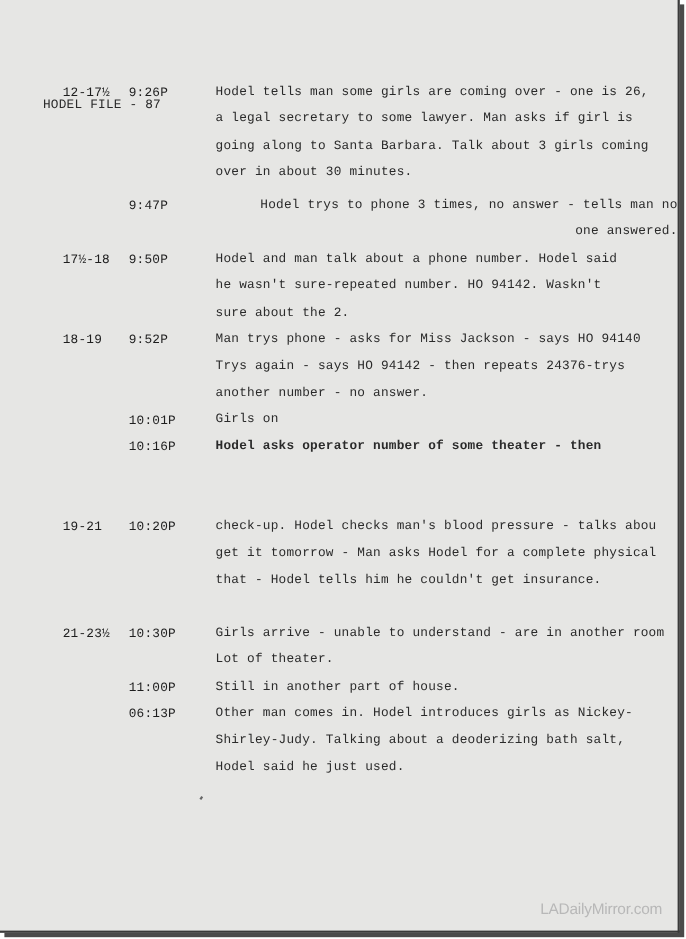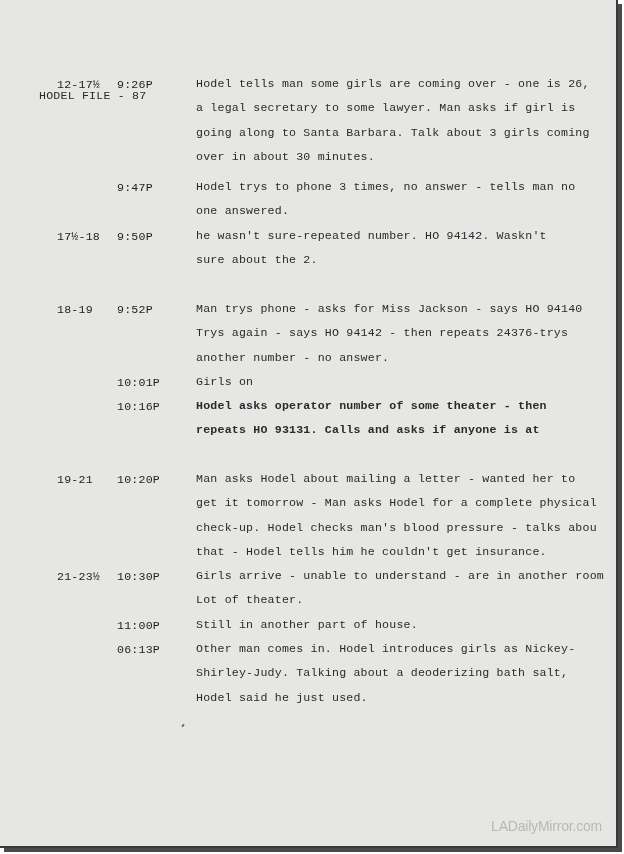--- a/index.html
+++ b/index.html
@@ -105,30 +105,31 @@
         <div class="line">Hodel tells man some girls are coming over - one is 26,</div>
         <div class="line">a legal secretary to some lawyer.  Man asks if girl is</div>
         <div class="line">going along to Santa Barbara.  Talk about 3 girls coming</div>
         <div class="line">over in about 30 minutes.</div>
       </div>
     </div>
 
     <div class="entry" style="top:181px;">
       <span class="pages"></span>
       <span class="time">9:47P</span>
-      <div class="lines" style="top:-6px;">
+      <div class="lines" style="top:-6px;text-align:right;">
         <div class="line">Hodel trys to phone 3 times, no answer - tells man no</div>
         <div class="line">one answered.</div>
       </div>
     </div>
 
     <div class="entry" style="top:230px;">
       <span class="pages">17½-18</span>
       <span class="time">9:50P</span>
       <div class="lines" style="top:-6px;">
+        <div class="line">Hodel and man talk about a phone number.  Hodel said</div>
         <div class="line">he wasn't sure-repeated number.  HO 94142.  Waskn't</div>
         <div class="line">sure about the 2.</div>
       </div>
     </div>
 
     <div class="entry" style="top:303px;">
       <span class="pages">18-19</span>
       <span class="time">9:52P</span>
       <div class="lines" style="top:-6px;">
         <div class="line">Man trys phone - asks for Miss Jackson - says HO 94140</div>
@@ -143,31 +144,29 @@
       <div class="lines" style="top:-6px;">
         <div class="line">Girls on</div>
       </div>
     </div>
 
     <div class="entry" style="top:400px;">
       <span class="pages"></span>
       <span class="time">10:16P</span>
       <div class="lines" style="top:-6px;font-weight:bold;">
         <div class="line">Hodel asks operator number of some theater - then</div>
-        <div class="line">repeats HO 93131.  Calls and asks if anyone is at</div>
       </div>
     </div>
 
     <div class="entry" style="top:473px;">
       <span class="pages">19-21</span>
       <span class="time">10:20P</span>
       <div class="lines" style="top:-6px;">
-        <div class="line">Man asks Hodel about mailing a letter - wanted her to</div>
+        <div class="line">check-up.  Hodel checks man's blood pressure - talks abou</div>
         <div class="line">get it tomorrow - Man asks Hodel for a complete physical</div>
-        <div class="line">check-up.  Hodel checks man's blood pressure - talks abou</div>
         <div class="line"> that - Hodel tells him he couldn't get insurance.</div>
       </div>
     </div>
 
     <div class="entry" style="top:570px;">
       <span class="pages">21-23½</span>
       <span class="time">10:30P</span>
       <div class="lines" style="top:-6px;">
         <div class="line">Girls arrive - unable to understand - are in another room</div>
         <div class="line">Lot of theater.</div>

